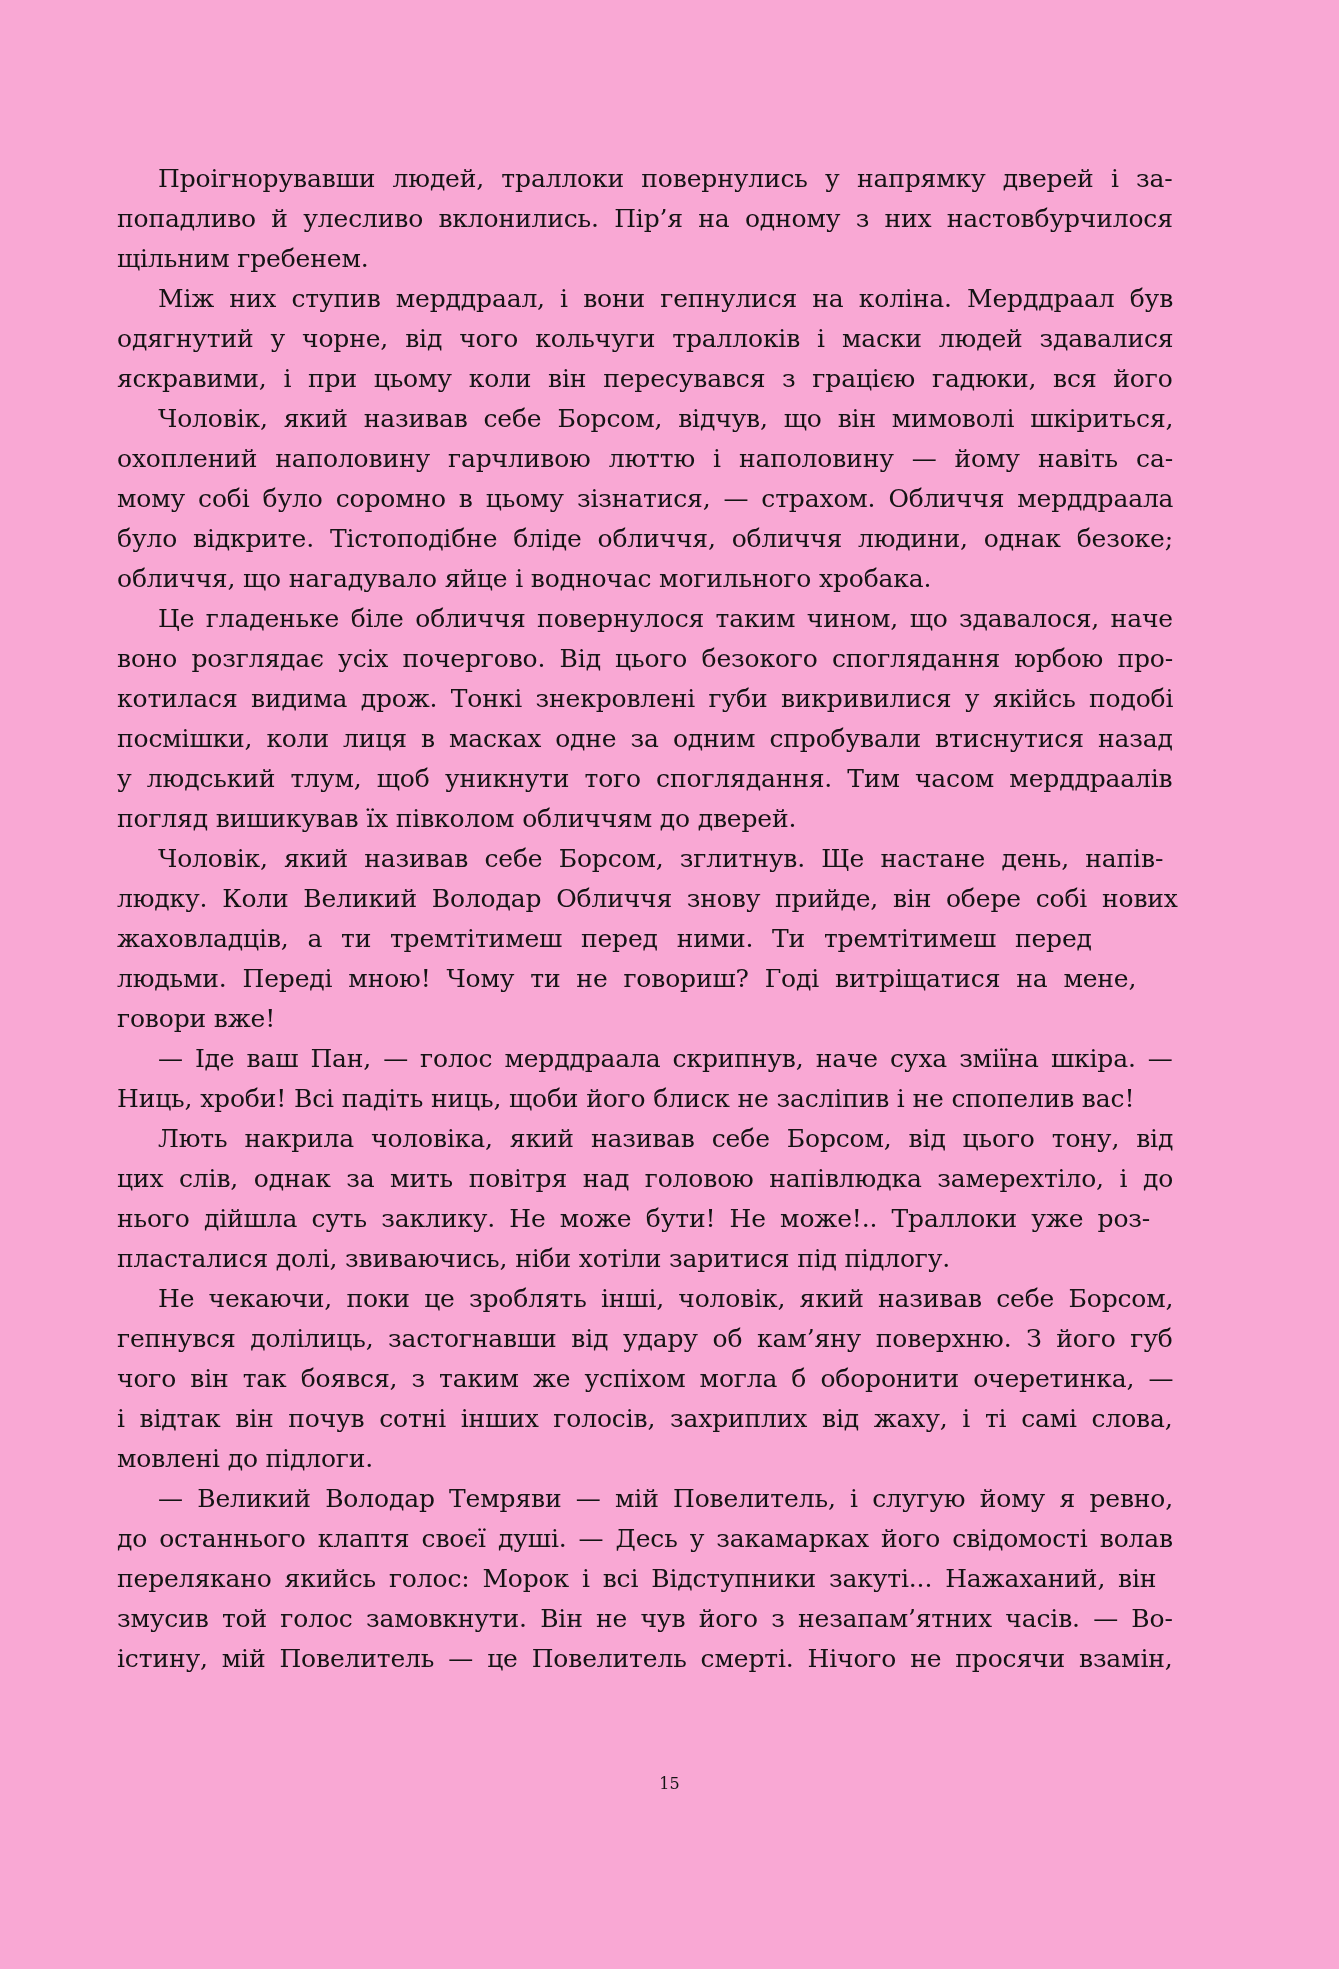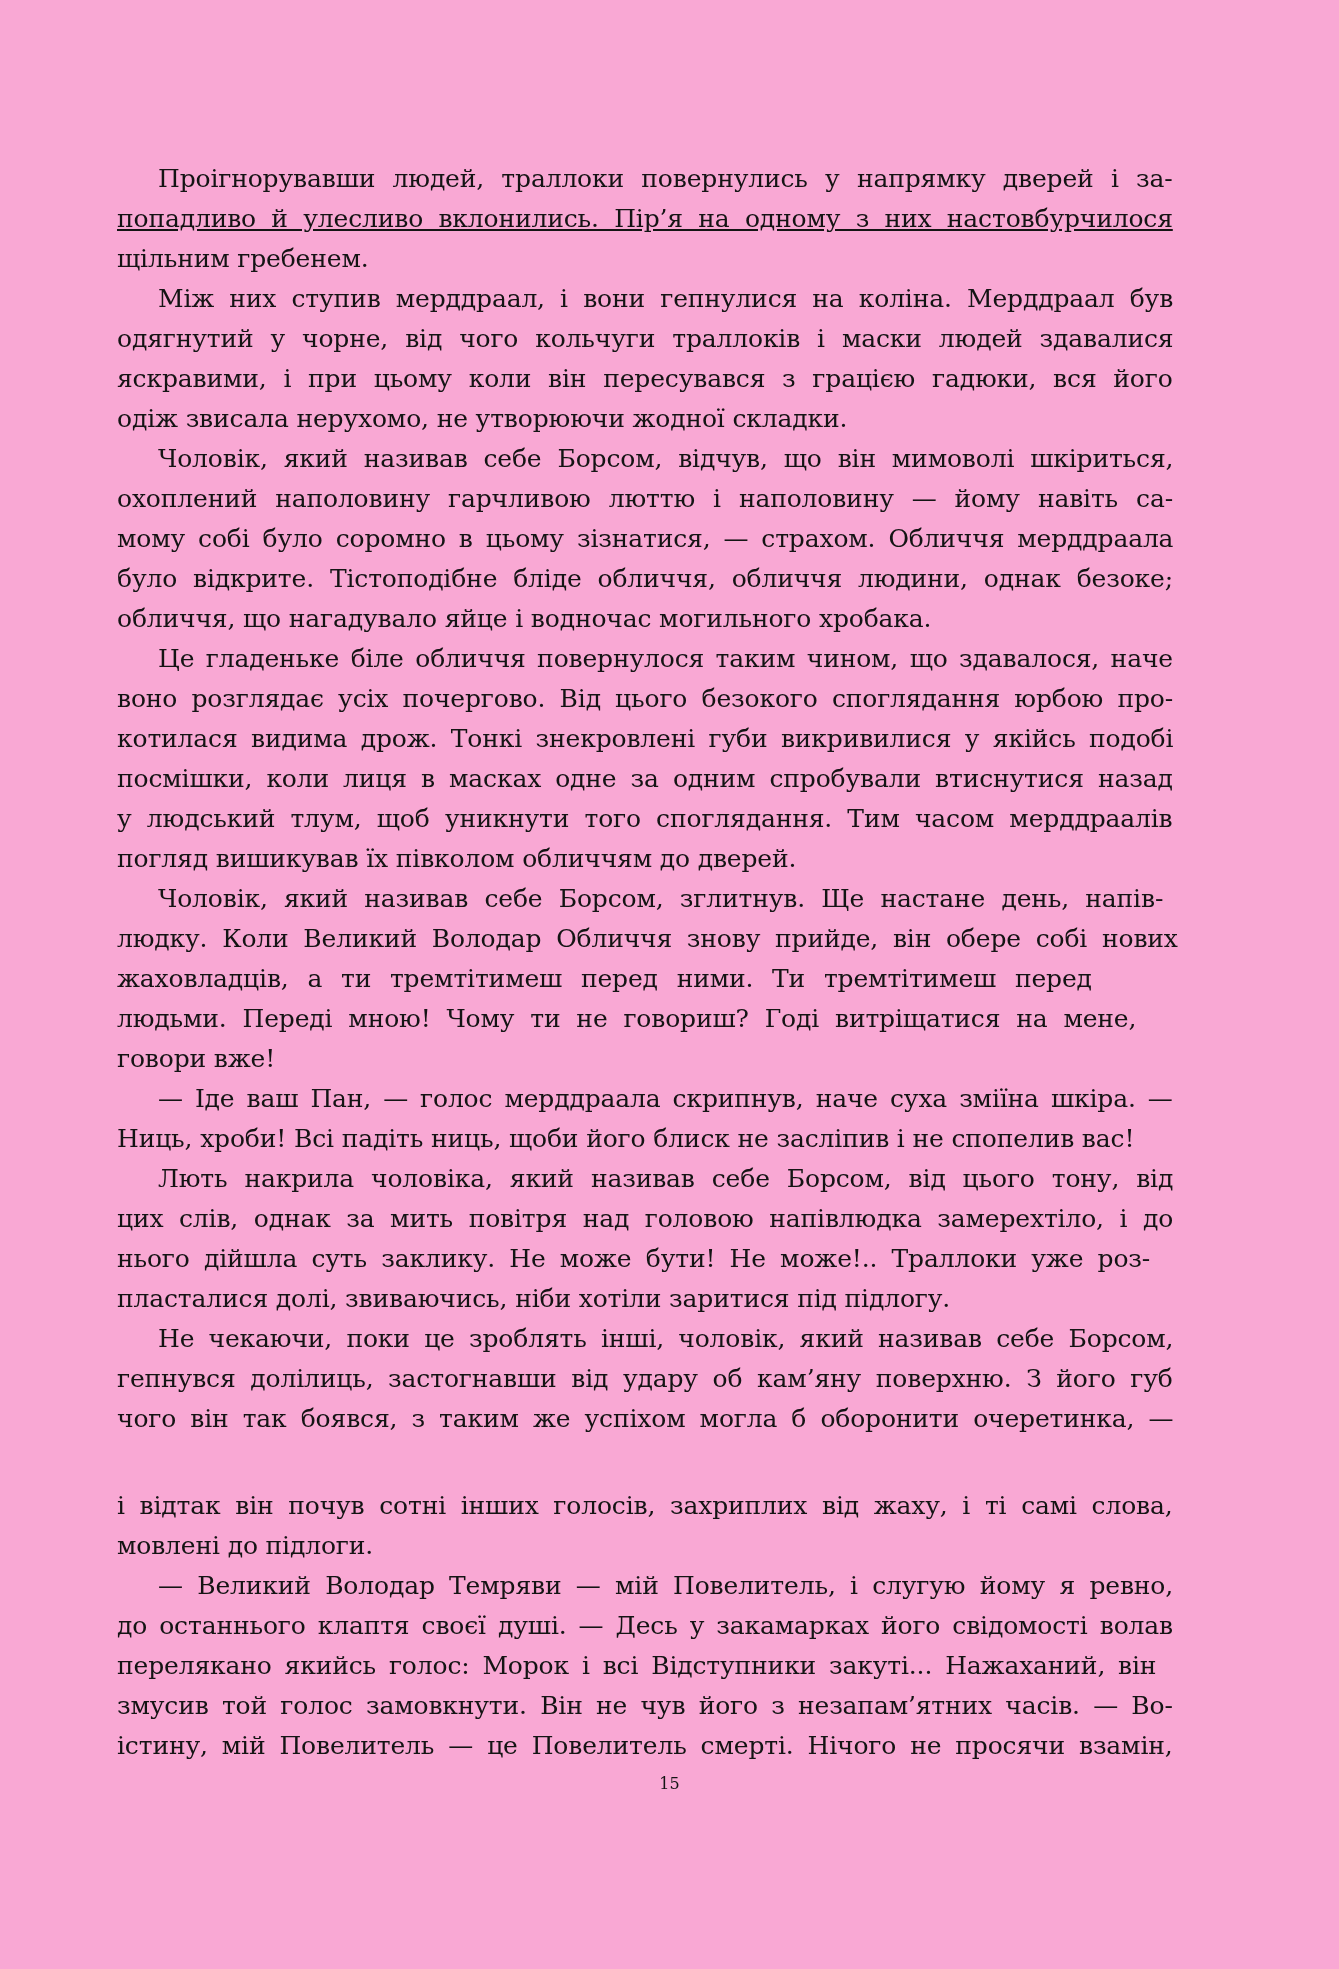--- a/index.html
+++ b/index.html
@@ -75,39 +75,36 @@
 </head>
 <body>
 
 <div class="page">
   <div class="text-block" id="text-block">
       <div class="paragraph">
         <div class="line first">
           <span class="line-inner" style="white-space: nowrap; display: block; word-spacing: 9.5px; text-align-last: left; text-align: left;"><span class="seg-roman">Проігнорувавши людей, траллоки повернулись у напрямку дверей і за-</span></span>
         </div>
         <div class="line">
-          <span class="line-inner" style="white-space: nowrap; display: block; word-spacing: 7.55556px; text-align-last: left; text-align: left; text-decoration: underline;"><span class="seg-roman">попадливо й улесливо вклонились. Пір’я на одному з них настовбурчилося</span></span>
+          <span class="line-inner" style="white-space: nowrap; display: block; word-spacing: 7.55556px; text-align-last: left; text-align: left;"><span class="seg-roman">попадливо й улесливо вклонились. Пір’я на одному з них настовбурчилося</span></span>
         </div>
         <div class="line last">
           <span class="line-inner" style="white-space: normal; display: block;"><span class="seg-roman">щільним гребенем.</span></span>
         </div>
       </div>
       <div class="paragraph">
         <div class="line first">
           <span class="line-inner" style="white-space: nowrap; display: block; word-spacing: 7.4px; text-align-last: left; text-align: left;"><span class="seg-roman">Між них ступив мерддраал, і вони гепнулися на коліна. Мерддраал був</span></span>
         </div>
         <div class="line">
           <span class="line-inner" style="white-space: nowrap; display: block; word-spacing: 9.2px; text-align-last: left; text-align: left;"><span class="seg-roman">одягнутий у чорне, від чого кольчуги траллоків і маски людей здавалися</span></span>
         </div>
         <div class="line">
           <span class="line-inner" style="white-space: nowrap; display: block; word-spacing: 9px; text-align-last: left; text-align: left;"><span class="seg-roman">яскравими, і при цьому коли він пересувався з грацією гадюки, вся його</span></span>
         </div>
-        <div class="line last">
-          <span class="line-inner" style="white-space: normal; display: block;"><span class="seg-roman">одіж звисала нерухомо, не утворюючи жодної складки.</span></span>
-        </div>
       </div>
       <div class="paragraph">
         <div class="line first">
           <span class="line-inner" style="white-space: nowrap; display: block; word-spacing: 8.11111px; text-align-last: left; text-align: left;"><span class="seg-roman">Чоловік, який називав себе Борсом, відчув, що він мимоволі шкіриться,</span></span>
         </div>
         <div class="line">
           <span class="line-inner" style="white-space: nowrap; display: block; word-spacing: 10.2222px; text-align-last: left; text-align: left;"><span class="seg-roman">охоплений наполовину гарчливою люттю і наполовину — йому навіть са-</span></span>
         </div>
         <div class="line">
           <span class="line-inner" style="white-space: nowrap; display: block; word-spacing: 5.2px; text-align-last: left; text-align: left;"><span class="seg-roman">мому собі було соромно в цьому зізнатися, — страхом. Обличчя мерддраала</span></span>
@@ -182,21 +179,21 @@
         <div class="line first">
           <span class="line-inner" style="white-space: nowrap; display: block; word-spacing: 6.5px; text-align-last: left; text-align: left;"><span class="seg-roman">Не чекаючи, поки це зроблять інші, чоловік, який називав себе Борсом,</span></span>
         </div>
         <div class="line">
           <span class="line-inner" style="white-space: nowrap; display: block; word-spacing: 6.9px; text-align-last: left; text-align: left;"><span class="seg-roman">гепнувся долілиць, застогнавши від удару об кам’яну поверхню. З його губ</span></span>
         </div>
         <div class="line">
           <span class="line-inner" style="white-space: nowrap; display: block; word-spacing: 6.33333px; text-align-last: left; text-align: left;"><span class="seg-roman">чого він так боявся, з таким же успіхом могла б оборонити очеретинка, —</span></span>
         </div>
         <div class="line">
-          <span class="line-inner" style="white-space: nowrap; display: block; word-spacing: 6.92308px; text-align-last: left; text-align: right; margin-top: 47px;"><span class="seg-roman">і відтак він почув сотні інших голосів, захриплих від жаху, і ті самі слова,</span></span>
+          <span class="line-inner" style="white-space: nowrap; display: block; word-spacing: 6.92308px; text-align-last: left; text-align: right;"><span class="seg-roman">і відтак він почув сотні інших голосів, захриплих від жаху, і ті самі слова,</span></span>
         </div>
         <div class="line last">
           <span class="line-inner" style="white-space: normal; display: block;"><span class="seg-roman">мовлені до підлоги.</span></span>
         </div>
       </div>
       <div class="paragraph">
         <div class="line first">
           <span class="line-inner" style="white-space: nowrap; display: block; word-spacing: 6.54545px; text-align-last: left; text-align: left;"><span class="seg-roman">— Великий Володар Темряви — мій Повелитель, і слугую йому я ревно,</span></span>
         </div>
         <div class="line">

